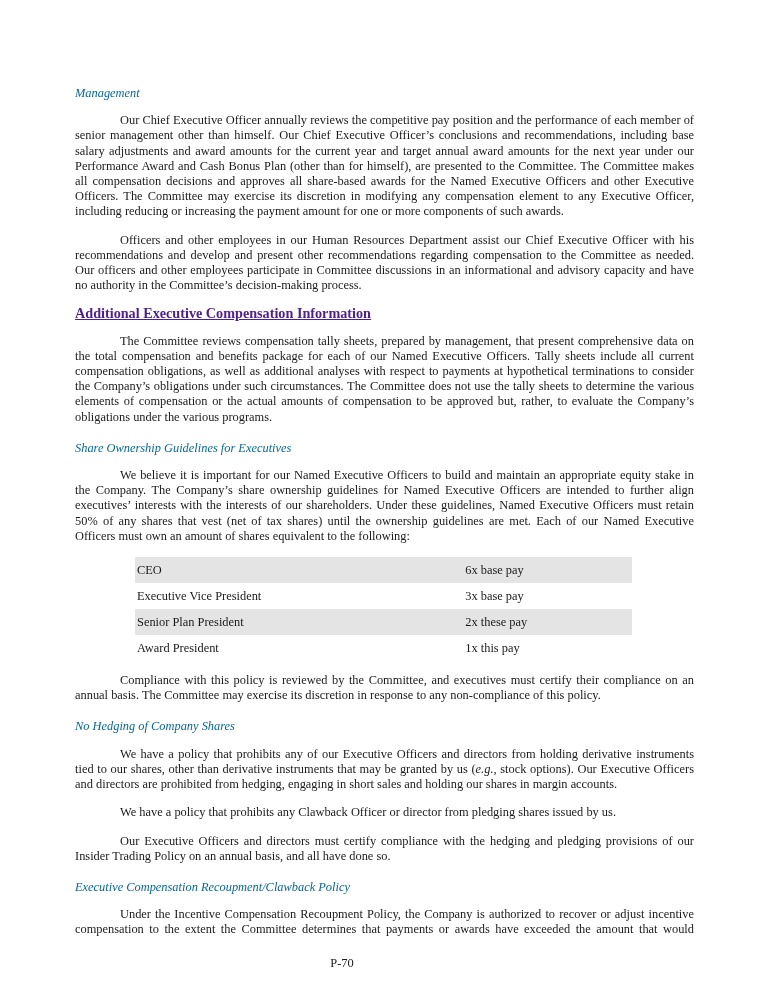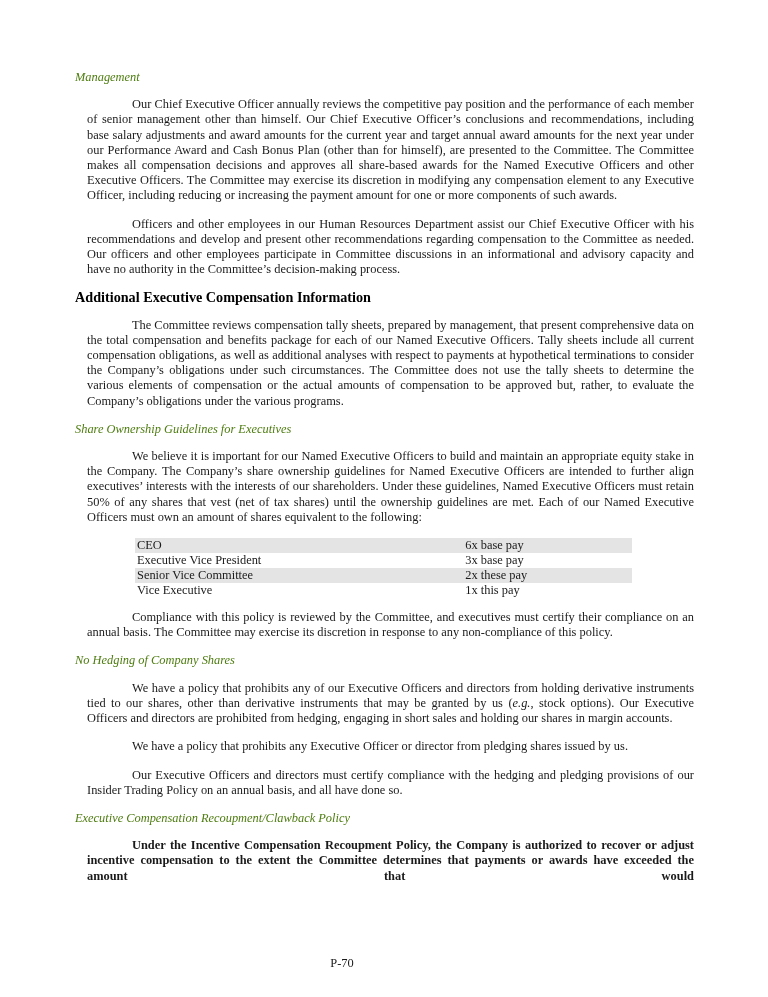--- a/index.html
+++ b/index.html
@@ -18,42 +18,43 @@
       line-height: 15.2px;
     }
     .page {
       position: absolute;
       left: 75px;
       top: 70px;
       width: 619px;
     }
     .subhead {
       font-style: italic;
-      margin: 0 0 12px 0;
-      color: #4d7c0f;
+      margin: 16px 0 12px 0;
+      color: #0369a1;
     }
     .para {
-      margin: 0 0 13px 12px;
+      margin: 0 0 13px 0;
       text-align: justify;
       text-indent: 45px;
     }
     .heading {
       font-weight: bold;
       font-size: 14.2px;
       margin: 0 0 12px 0;
-      color: #000000;
+      color: #4c1d95;
+      text-decoration: underline;
     }
     .guidelines-table {
       margin: 3px 0 12px 60px;
       width: 497px;
       border-collapse: collapse;
     }
     .guidelines-table td {
       padding: 0 2px;
-      height: 15px;
+      height: 26px;
       line-height: 15px;
     }
     .guidelines-table td.value {
       text-align: left;
     }
     .guidelines-table tr.shaded td {
       background: #e4e4e4;
     }
     .page-number {
       position: absolute;
@@ -84,36 +85,36 @@
     <tbody>
       <tr class="shaded">
         <td>CEO</td>
         <td class="value">6x base pay</td>
       </tr>
       <tr>
         <td>Executive Vice President</td>
         <td class="value">3x base pay</td>
       </tr>
       <tr class="shaded">
-        <td>Senior Vice Committee</td>
+        <td>Senior Plan President</td>
         <td class="value">2x these pay</td>
       </tr>
       <tr>
-        <td>Vice Executive</td>
+        <td>Award President</td>
         <td class="value">1x this pay</td>
       </tr>
     </tbody>
   </table>
 
   <p class="para">Compliance with this policy is reviewed by the Committee, and executives must certify their compliance on an annual basis. The Committee may exercise its discretion in response to any non-compliance of this policy.</p>
 
   <p class="subhead">No Hedging of Company Shares</p>
   <p class="para"><span>We have a policy that prohibits any of our Executive Officers and directors from holding derivative instruments tied to our shares, other than derivative instruments that may be granted by us (</span><i>e.g.</i><span>, stock options). Our Executive Officers and directors are prohibited from hedging, engaging in short sales and holding our shares in margin accounts.</span></p>
 
-  <p class="para">We have a policy that prohibits any Executive Officer or director from pledging shares issued by us.</p>
+  <p class="para">We have a policy that prohibits any Clawback Officer or director from pledging shares issued by us.</p>
   <p class="para">Our Executive Officers and directors must certify compliance with the hedging and pledging provisions of our Insider Trading Policy on an annual basis, and all have done so.</p>
 
   <p class="subhead">Executive Compensation Recoupment/Clawback Policy</p>
-  <p class="para" style="text-align-last: justify; font-weight: bold;">Under the Incentive Compensation Recoupment Policy, the Company is authorized to recover or adjust incentive compensation to the extent the Committee determines that payments or awards have exceeded the amount that would</p>
+  <p class="para" style="text-align-last: justify;">Under the Incentive Compensation Recoupment Policy, the Company is authorized to recover or adjust incentive compensation to the extent the Committee determines that payments or awards have exceeded the amount that would</p>
 
 </div>
 
 <div class="page-number">P-70</div>
 
 </body></html>

